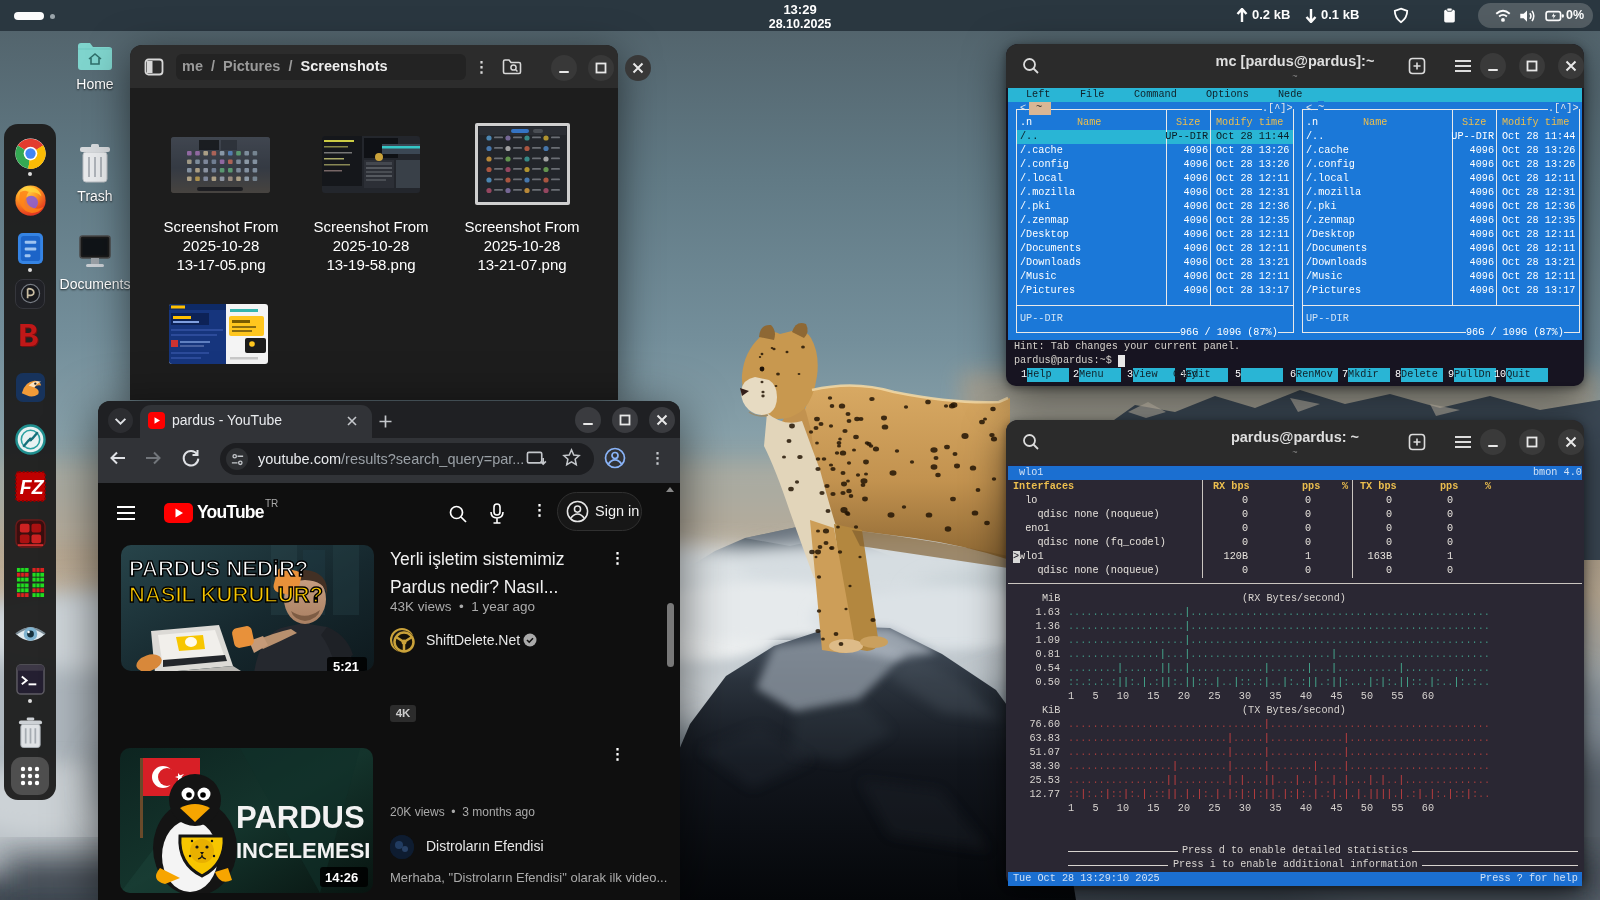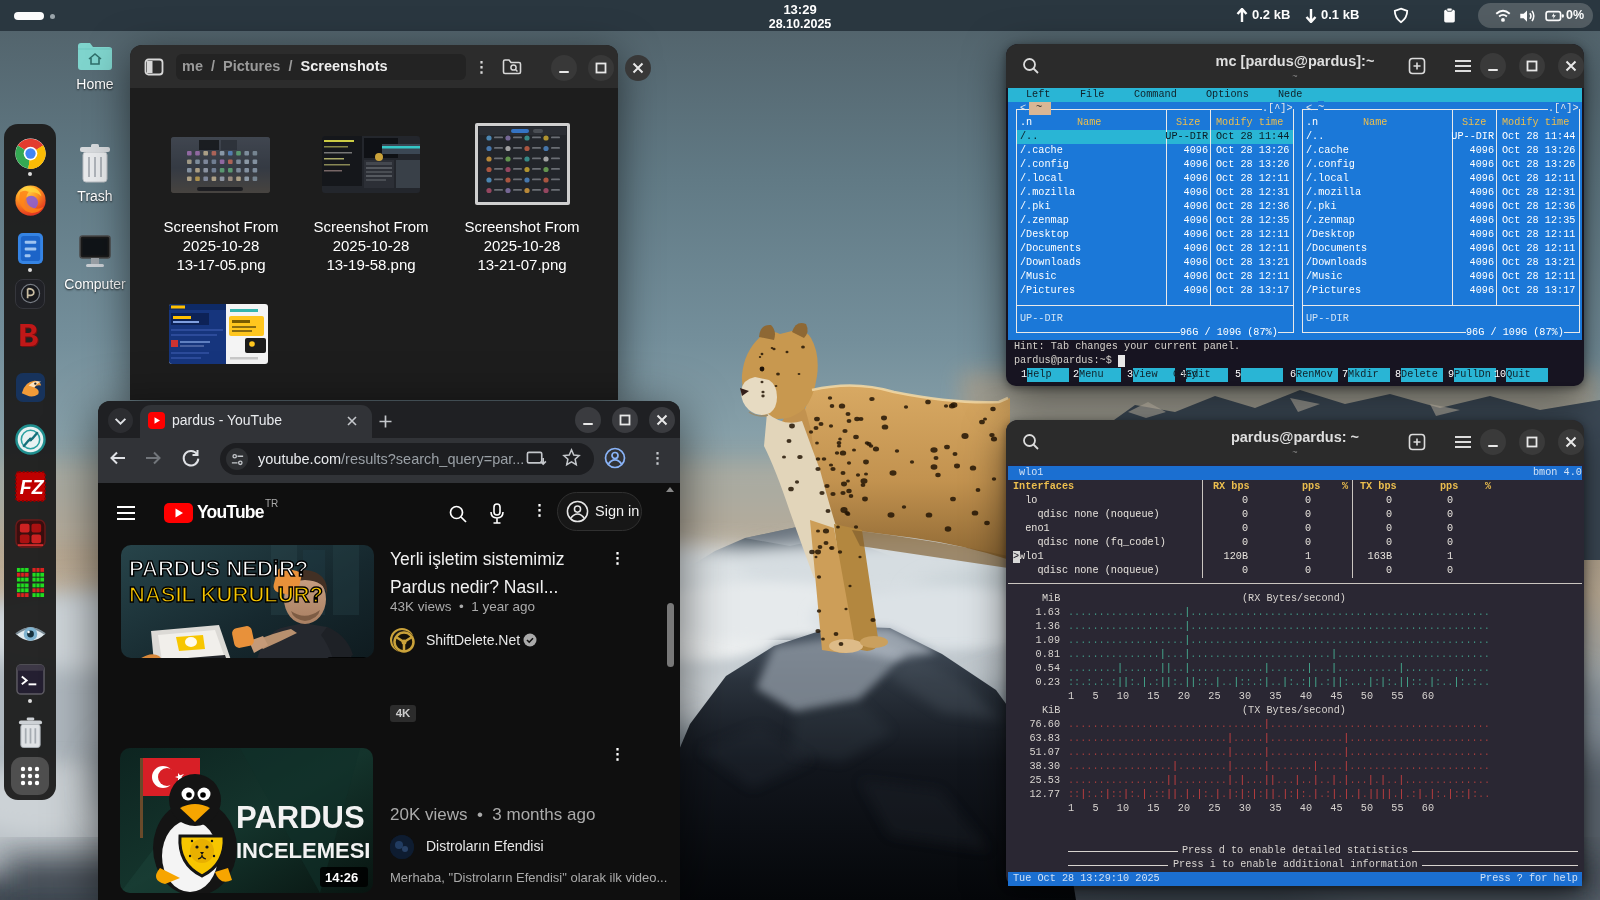--- a/index.html
+++ b/index.html
@@ -305,21 +305,21 @@
     </g>
 </svg>
 <div class="abs" style="left:56px;top:188px;width:78px;text-align:center;color:#fff;font-size:14px;text-shadow:0 1px 2px rgba(0,0,0,.8);">Trash</div>
 
 <svg class="abs" style="left:78px;top:232px" width="34" height="42" viewBox="0 0 34 42">
  <rect x="2" y="4" width="30" height="22" rx="2.5" fill="#1a1a1a" stroke="#4a4a4a" stroke-width="1.5"></rect>
  <rect x="4.5" y="6.5" width="25" height="17" fill="#101418"></rect>
  <rect x="13" y="26" width="8" height="6" fill="#9aa0a6"></rect>
  <rect x="8" y="32" width="18" height="3" rx="1.5" fill="#c9ced3"></rect>
 </svg>
-<div class="abs" style="left:50px;top:276px;width:90px;text-align:center;color:#fff;font-size:14px;text-shadow:0 1px 2px rgba(0,0,0,.8);">Computer</div>
+<div class="abs" style="left:50px;top:276px;width:90px;text-align:center;color:#fff;font-size:14px;text-shadow:0 1px 2px rgba(0,0,0,.8);">Documents</div>
 
 <div class="abs" style="left:4px;top:124px;width:52px;height:676px;background:#1c1c1cf2;border-radius:14px;"></div>
 
 <svg class="abs" style="left:14px;top:137px" width="33" height="33" viewBox="0 0 48 48">
  <circle cx="24" cy="24" r="22" fill="#fff"></circle>
  <path d="M24 24 L5.5 12.5 A22 22 0 0 1 42.5 12.5 Z" fill="#e33b2e"></path>
  <path d="M24 24 L5.5 12.5 A22 22 0 0 0 21 45.8 Z" fill="#34a853"></path>
  <path d="M24 24 L21 45.8 A22 22 0 0 0 42.5 12.5 Z" fill="#fbbc05"></path>
  <path d="M24 24 L42.5 12.5 A22 22 0 0 1 21 45.8 Z" fill="#fbbc05"></path>
  <circle cx="24" cy="24" r="10" fill="#fff"></circle>
@@ -727,21 +727,21 @@
     </svg>
  <div class="abs" style="left:434px;top:18px;color:#fff;font-size:15px;font-weight:bold;">⋮</div>
  <div class="abs" style="left:459px;top:9px;width:85px;height:39px;border-radius:20px;background:#171717;border:1px solid #303030;"></div>
  <svg class="abs" style="left:468px;top:17px" width="23" height="23" viewBox="0 0 24 24">
       <circle cx="12" cy="12" r="10.5" fill="none" stroke="#e8e8e8" stroke-width="1.6"></circle>
       <circle cx="12" cy="9.5" r="3.2" fill="none" stroke="#e8e8e8" stroke-width="1.6"></circle>
       <path d="M5 19 Q8 14.5 12 14.5 Q16 14.5 19 19" fill="none" stroke="#e8e8e8" stroke-width="1.6"></path>
     </svg>
  <div class="abs" style="left:497px;top:20px;color:#f1f1f1;font-size:14.5px;">Sign in</div>
 
- <div class="abs" style="left:23px;top:62px;width:253px;height:113px;border-radius:10px;overflow:hidden;">
+ <div class="abs" style="left:23px;top:62px;width:253px;height:126px;border-radius:10px;overflow:hidden;">
   <svg width="253" height="137" viewBox="0 0 253 137">
    <defs>
           <linearGradient id="th1" x1="0" y1="0" x2="1" y2="1">
             <stop offset="0" stop-color="#27444a"></stop>
             <stop offset="0.55" stop-color="#16282e"></stop>
             <stop offset="1" stop-color="#0d181c"></stop>
           </linearGradient>
    <linearGradient id="skin1" x1="0" y1="0" x2="0" y2="1">
             <stop offset="0" stop-color="#c9a183"></stop>
             <stop offset="1" stop-color="#a97f62"></stop>
@@ -840,21 +840,21 @@
           <circle cx="94" cy="108" r="1.2"></circle>
         </g>
 
    <text x="116" y="80" font-family="Liberation Sans" font-size="31" font-weight="bold" fill="#f2f2f2">PARDUS</text>
    <text x="116" y="110" font-family="Liberation Sans" font-size="22" font-weight="bold" fill="#f2f2f2">INCELEMESI</text>
    <rect x="200" y="119" width="48" height="20" rx="3" fill="#000" opacity="0.85"></rect>
    <text x="205" y="134" font-family="Liberation Sans" font-size="13" font-weight="bold" fill="#fff">14:26</text>
   </svg>
  </div>
 
- <div class="abs" style="left:292px;top:322px;color:#aaaaaa;font-size:17px;">20K views &nbsp;•&nbsp; 3 months ago</div>
+ <div class="abs" style="left:292px;top:322px;color:#aaaaaa;font-size:12px;">20K views &nbsp;•&nbsp; 3 months ago</div>
  <div class="abs" style="left:292px;top:352px;width:24px;height:24px;border-radius:50%;background:#0d1b2e;"></div>
  <svg class="abs" style="left:292px;top:352px" width="24" height="24" viewBox="0 0 24 24">
       <circle cx="12" cy="12" r="12" fill="#0e1c30"></circle>
       <circle cx="9" cy="10" r="4" fill="#27456e" opacity="0.8"></circle>
       <circle cx="15" cy="14" r="3" fill="#3a5a88" opacity="0.6"></circle>
     </svg>
  <div class="abs" style="left:328px;top:355px;color:#e8e8e8;font-size:14px;">Distroların Efendisi</div>
  <div class="abs" style="left:292px;top:387px;width:340px;color:#aaaaaa;font-size:13px;">Merhaba, "Distroların Efendisi" olarak ilk video...</div>
  <div class="abs" style="left:512px;top:262px;color:#fff;font-size:15px;font-weight:bold;">⋮</div>
 
@@ -1113,21 +1113,21 @@
 <div class="tm" style="left:1035.6px;top:606px;color:#d8d4d0;z-index:5;">1.63</div>
 <div class="tm" style="left:1068px;top:606px;color:#3f8f7f;z-index:5;"><span style="color:#3f8f7f">...................</span><span style="color:#47b596">|</span><span style="color:#3f8f7f">.................................................</span></div>
 <div class="tm" style="left:1035.6px;top:620px;color:#d8d4d0;z-index:5;">1.36</div>
 <div class="tm" style="left:1068px;top:620px;color:#3f8f7f;z-index:5;"><span style="color:#3f8f7f">...................</span><span style="color:#47b596">|</span><span style="color:#3f8f7f">.................................................</span></div>
 <div class="tm" style="left:1035.6px;top:634px;color:#d8d4d0;z-index:5;">1.09</div>
 <div class="tm" style="left:1068px;top:634px;color:#3f8f7f;z-index:5;"><span style="color:#3f8f7f">...................</span><span style="color:#47b596">|</span><span style="color:#3f8f7f">.................................................</span></div>
 <div class="tm" style="left:1035.6px;top:648px;color:#d8d4d0;z-index:5;">0.81</div>
 <div class="tm" style="left:1068px;top:648px;color:#3f8f7f;z-index:5;"><span style="color:#3f8f7f">...............</span><span style="color:#47b596">|</span><span style="color:#3f8f7f">...</span><span style="color:#47b596">|</span><span style="color:#3f8f7f">.......................</span><span style="color:#47b596">|</span><span style="color:#3f8f7f">.........................</span></div>
 <div class="tm" style="left:1035.6px;top:662px;color:#d8d4d0;z-index:5;">0.54</div>
 <div class="tm" style="left:1068px;top:662px;color:#3f8f7f;z-index:5;"><span style="color:#3f8f7f">........</span><span style="color:#47b596">|</span><span style="color:#3f8f7f">......</span><span style="color:#47b596">||</span><span style="color:#3f8f7f">..</span><span style="color:#47b596">|</span><span style="color:#3f8f7f">............</span><span style="color:#47b596">|</span><span style="color:#3f8f7f">......</span><span style="color:#47b596">|</span><span style="color:#3f8f7f">...</span><span style="color:#47b596">|</span><span style="color:#3f8f7f">..........</span><span style="color:#47b596">|</span><span style="color:#3f8f7f">..............</span></div>
-<div class="tm" style="left:1035.6px;top:676px;color:#d8d4d0;z-index:5;">0.23</div>
+<div class="tm" style="left:1035.6px;top:676px;color:#d8d4d0;z-index:5;">0.50</div>
 <div class="tm" style="left:1068px;top:676px;color:#3f8f7f;z-index:5;"><span style="color:#3f8f7f">::.:.:.:</span><span style="color:#47b596">||</span><span style="color:#3f8f7f">:.</span><span style="color:#47b596">|</span><span style="color:#3f8f7f">.:</span><span style="color:#47b596">||</span><span style="color:#3f8f7f">:.</span><span style="color:#47b596">||</span><span style="color:#3f8f7f">::.</span><span style="color:#47b596">|</span><span style="color:#3f8f7f">..</span><span style="color:#47b596">|</span><span style="color:#3f8f7f">::.:</span><span style="color:#47b596">|</span><span style="color:#3f8f7f">..</span><span style="color:#47b596">|</span><span style="color:#3f8f7f">:.:</span><span style="color:#47b596">||</span><span style="color:#3f8f7f">.:</span><span style="color:#47b596">||</span><span style="color:#3f8f7f">:...</span><span style="color:#47b596">|</span><span style="color:#3f8f7f">:</span><span style="color:#47b596">|</span><span style="color:#3f8f7f">:.</span><span style="color:#47b596">||</span><span style="color:#3f8f7f">::.</span><span style="color:#47b596">|</span><span style="color:#3f8f7f">:..</span><span style="color:#47b596">|</span><span style="color:#3f8f7f">:.:..</span></div>
 <div class="tm" style="left:1068.0px;top:690px;color:#d8d4d0;z-index:5;">1</div>
 <div class="tm" style="left:1092.4px;top:690px;color:#d8d4d0;z-index:5;">5</div>
 <div class="tm" style="left:1116.8000000000002px;top:690px;color:#d8d4d0;z-index:5;">10</div>
 <div class="tm" style="left:1147.3000000000002px;top:690px;color:#d8d4d0;z-index:5;">15</div>
 <div class="tm" style="left:1177.8000000000002px;top:690px;color:#d8d4d0;z-index:5;">20</div>
 <div class="tm" style="left:1208.3000000000002px;top:690px;color:#d8d4d0;z-index:5;">25</div>
 <div class="tm" style="left:1238.8000000000002px;top:690px;color:#d8d4d0;z-index:5;">30</div>
 <div class="tm" style="left:1269.3000000000002px;top:690px;color:#d8d4d0;z-index:5;">35</div>
 <div class="tm" style="left:1299.8000000000002px;top:690px;color:#d8d4d0;z-index:5;">40</div>

